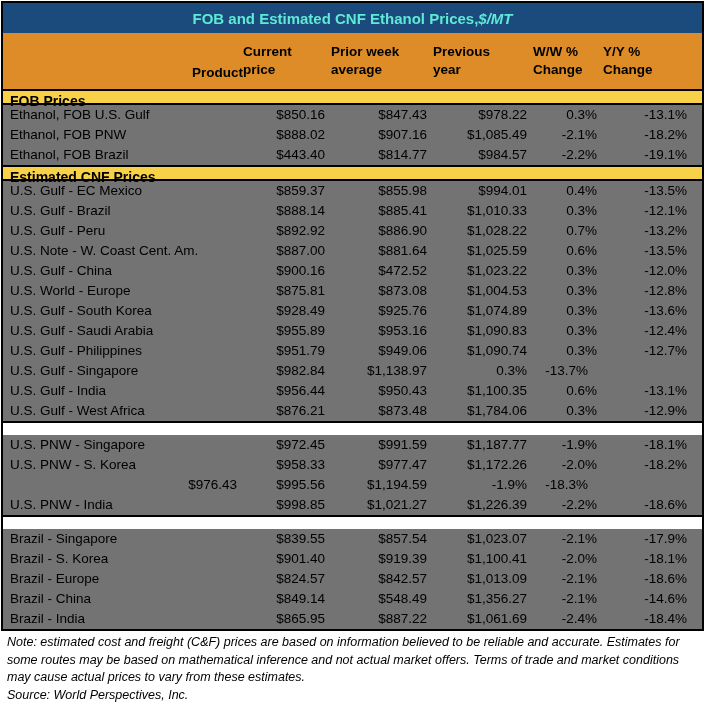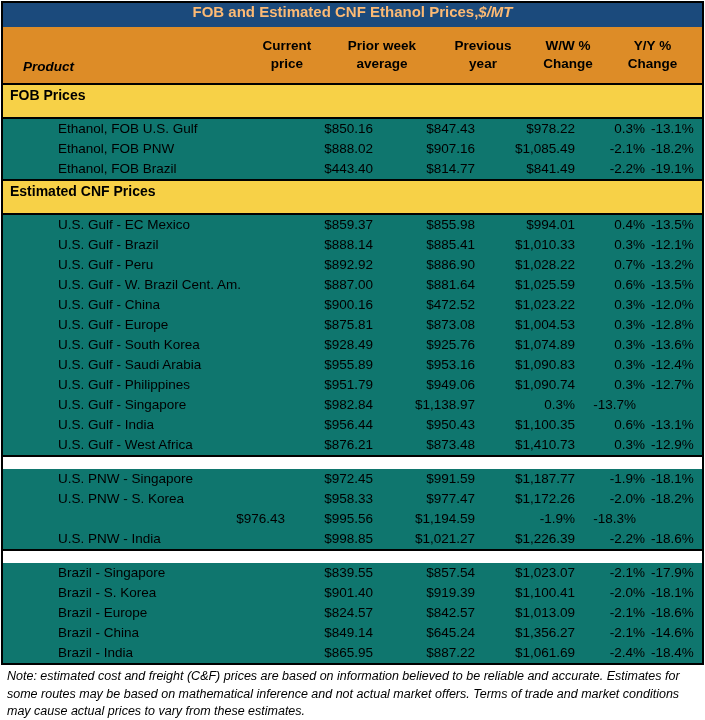--- a/index.html
+++ b/index.html
@@ -5,44 +5,44 @@
   html, body { margin: 0; padding: 0; background: #fff; }
   .sheet {
     width: 705px; height: 720px; box-sizing: border-box;
     background: #fff; color: #000;
     font-family: "Liberation Sans", sans-serif;
     padding: 1px; overflow: hidden;
     --cols: 240px 88px 102px 100px 70px 1fr;
   }
   .price-table { border: 2px solid #000; }
   .title-bar {
-    height: 24px; background: var(--title-bg, #1B4A7C); color: #fdba74;
+    height: 30px; background: var(--title-bg, #1B4A7C); color: #5eead4;
     font-weight: bold; font-size: 15px;
-    display: flex; align-items: flex-start; justify-content: center;
+    display: flex; align-items: center; justify-content: center;
   }
   .title-unit { font-style: italic; }
   .header-row {
     height: 56px; background: var(--header-bg, #DD8C27);
     display: grid; grid-template-columns: var(--cols);
     font-weight: bold; font-size: 13.5px;
   }
   .header-cell {
-    white-space: pre-line; text-align: center; align-self: center; line-height: 1.32;
+    white-space: pre-line; align-self: center; line-height: 1.32;
   }
   .header-cell.product {
-    text-align: left; align-self: end; padding: 0 0 7px 20px; white-space: nowrap; font-style: italic;
+    text-align: right; align-self: end; padding: 0 0 7px 7px; white-space: nowrap;
   }
   .band {
-    height: 36px; box-sizing: border-box; background: var(--band-bg, #F7D147);
+    height: 16px; box-sizing: border-box; background: var(--band-bg, #F7D147);
     border-top: 2px solid #000; border-bottom: 2px solid #000;
     font-weight: bold; font-size: 14px; line-height: 20px; padding-left: 7px;
   }
   .row {
     display: grid; grid-template-columns: var(--cols);
-    height: 20px; line-height: 20px; font-size: 13.5px; background: #0f766e; padding-left: 48px;
+    height: 20px; line-height: 20px; font-size: 13.5px; background: #737373;
   }
   .cell { overflow: hidden; white-space: nowrap; }
   .cell.product { padding-left: 7px; text-align: left; }
   .cell.num { text-align: right; padding-right: 6px; }
   .cell.pct { padding-right: 6px; text-align: right; }
   .cell.pct.last { padding-right: 15px; }
   .spacer { height: 12px; background: #fff; border-top: 2px solid #000; }
   .footnotes {
     padding: 3px 8px 0 6px; font-style: italic; font-size: 12.5px; line-height: 1.4;
   }
@@ -84,21 +84,21 @@
     <div class="cell num">$888.02</div>
     <div class="cell num">$907.16</div>
     <div class="cell num">$1,085.49</div>
     <div class="cell num pct">-2.1%</div>
     <div class="cell num pct last">-18.2%</div>
   </div>
         <div class="row">
     <div class="cell product">Ethanol, FOB Brazil</div>
     <div class="cell num">$443.40</div>
     <div class="cell num">$814.77</div>
-    <div class="cell num">$841.49</div>
+    <div class="cell num">$984.57</div>
     <div class="cell num pct">-2.2%</div>
     <div class="cell num pct last">-19.1%</div>
   </div>
         <div class="band">Estimated CNF Prices</div>
         <div class="row">
     <div class="cell product">U.S. Gulf - EC Mexico</div>
     <div class="cell num">$859.37</div>
     <div class="cell num">$855.98</div>
     <div class="cell num">$994.01</div>
     <div class="cell num pct">0.4%</div>
@@ -114,37 +114,37 @@
   </div>
         <div class="row">
     <div class="cell product">U.S. Gulf - Peru</div>
     <div class="cell num">$892.92</div>
     <div class="cell num">$886.90</div>
     <div class="cell num">$1,028.22</div>
     <div class="cell num pct">0.7%</div>
     <div class="cell num pct last">-13.2%</div>
   </div>
         <div class="row">
-    <div class="cell product">U.S. Gulf - W. Brazil Cent. Am.</div>
+    <div class="cell product">U.S. Note - W. Coast Cent. Am.</div>
     <div class="cell num">$887.00</div>
     <div class="cell num">$881.64</div>
     <div class="cell num">$1,025.59</div>
     <div class="cell num pct">0.6%</div>
     <div class="cell num pct last">-13.5%</div>
   </div>
         <div class="row">
     <div class="cell product">U.S. Gulf - China</div>
     <div class="cell num">$900.16</div>
     <div class="cell num">$472.52</div>
     <div class="cell num">$1,023.22</div>
     <div class="cell num pct">0.3%</div>
     <div class="cell num pct last">-12.0%</div>
   </div>
         <div class="row">
-    <div class="cell product">U.S. Gulf - Europe</div>
+    <div class="cell product">U.S. World - Europe</div>
     <div class="cell num">$875.81</div>
     <div class="cell num">$873.08</div>
     <div class="cell num">$1,004.53</div>
     <div class="cell num pct">0.3%</div>
     <div class="cell num pct last">-12.8%</div>
   </div>
         <div class="row">
     <div class="cell product">U.S. Gulf - South Korea</div>
     <div class="cell num">$928.49</div>
     <div class="cell num">$925.76</div>
@@ -180,21 +180,21 @@
     <div class="cell num">$956.44</div>
     <div class="cell num">$950.43</div>
     <div class="cell num">$1,100.35</div>
     <div class="cell num pct">0.6%</div>
     <div class="cell num pct last">-13.1%</div>
   </div>
         <div class="row">
     <div class="cell product">U.S. Gulf - West Africa</div>
     <div class="cell num">$876.21</div>
     <div class="cell num">$873.48</div>
-    <div class="cell num">$1,410.73</div>
+    <div class="cell num">$1,784.06</div>
     <div class="cell num pct">0.3%</div>
     <div class="cell num pct last">-12.9%</div>
   </div>
         <div class="spacer"></div>
         <div class="row">
     <div class="cell product">U.S. PNW - Singapore</div>
     <div class="cell num">$972.45</div>
     <div class="cell num">$991.59</div>
     <div class="cell num">$1,187.77</div>
     <div class="cell num pct">-1.9%</div>
@@ -244,21 +244,21 @@
     <div class="cell product">Brazil - Europe</div>
     <div class="cell num">$824.57</div>
     <div class="cell num">$842.57</div>
     <div class="cell num">$1,013.09</div>
     <div class="cell num pct">-2.1%</div>
     <div class="cell num pct last">-18.6%</div>
   </div>
         <div class="row">
     <div class="cell product">Brazil - China</div>
     <div class="cell num">$849.14</div>
-    <div class="cell num">$645.24</div>
+    <div class="cell num">$548.49</div>
     <div class="cell num">$1,356.27</div>
     <div class="cell num pct">-2.1%</div>
     <div class="cell num pct last">-14.6%</div>
   </div>
         <div class="row">
     <div class="cell product">Brazil - India</div>
     <div class="cell num">$865.95</div>
     <div class="cell num">$887.22</div>
     <div class="cell num">$1,061.69</div>
     <div class="cell num pct">-2.4%</div>

